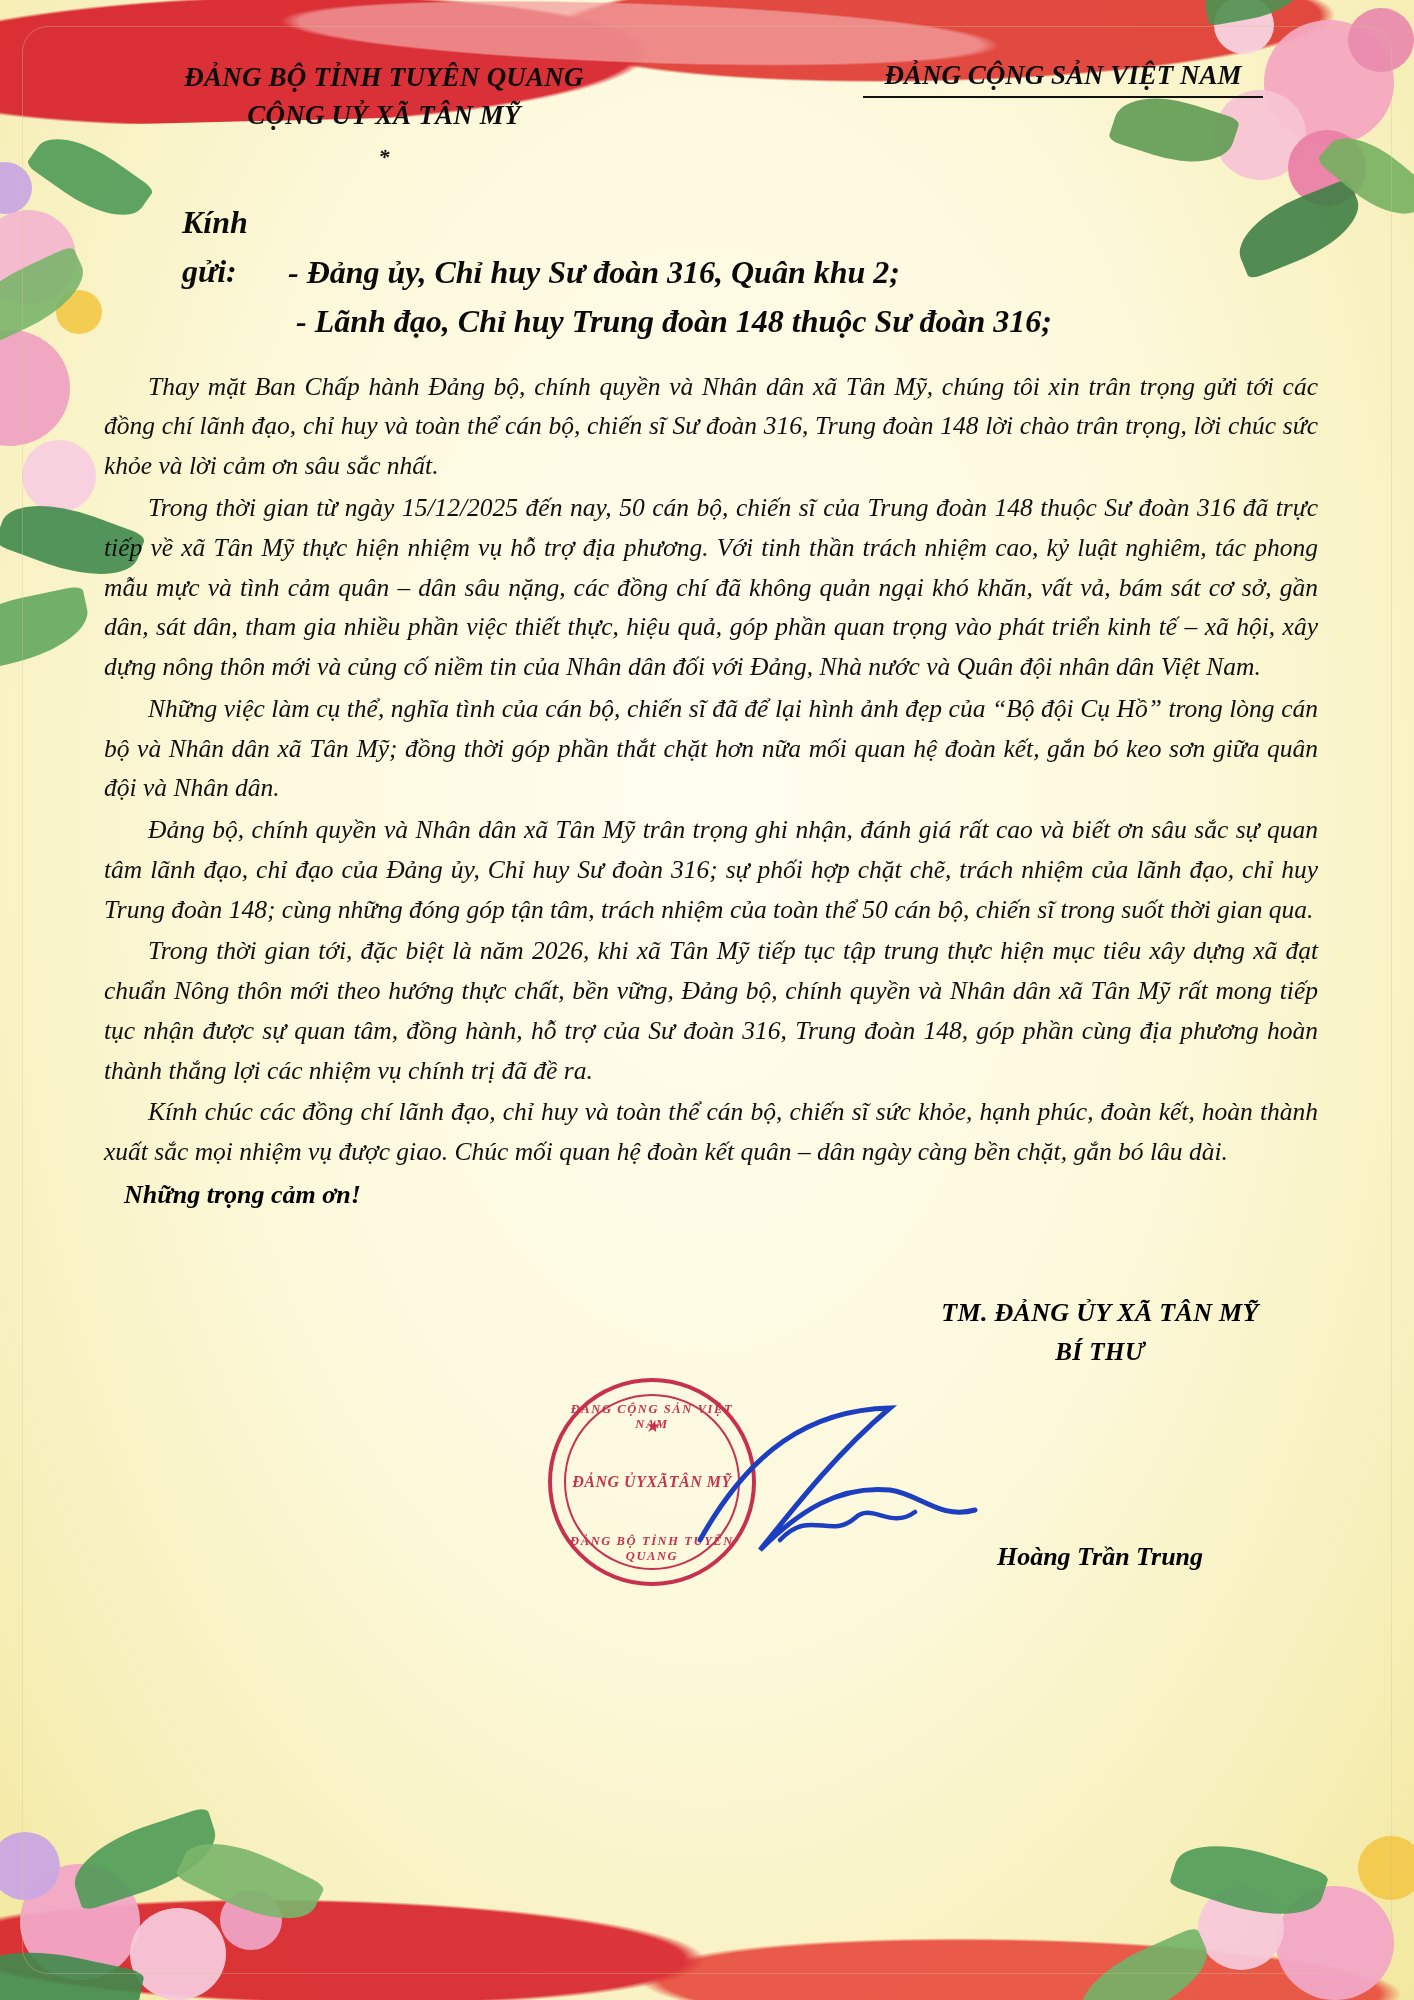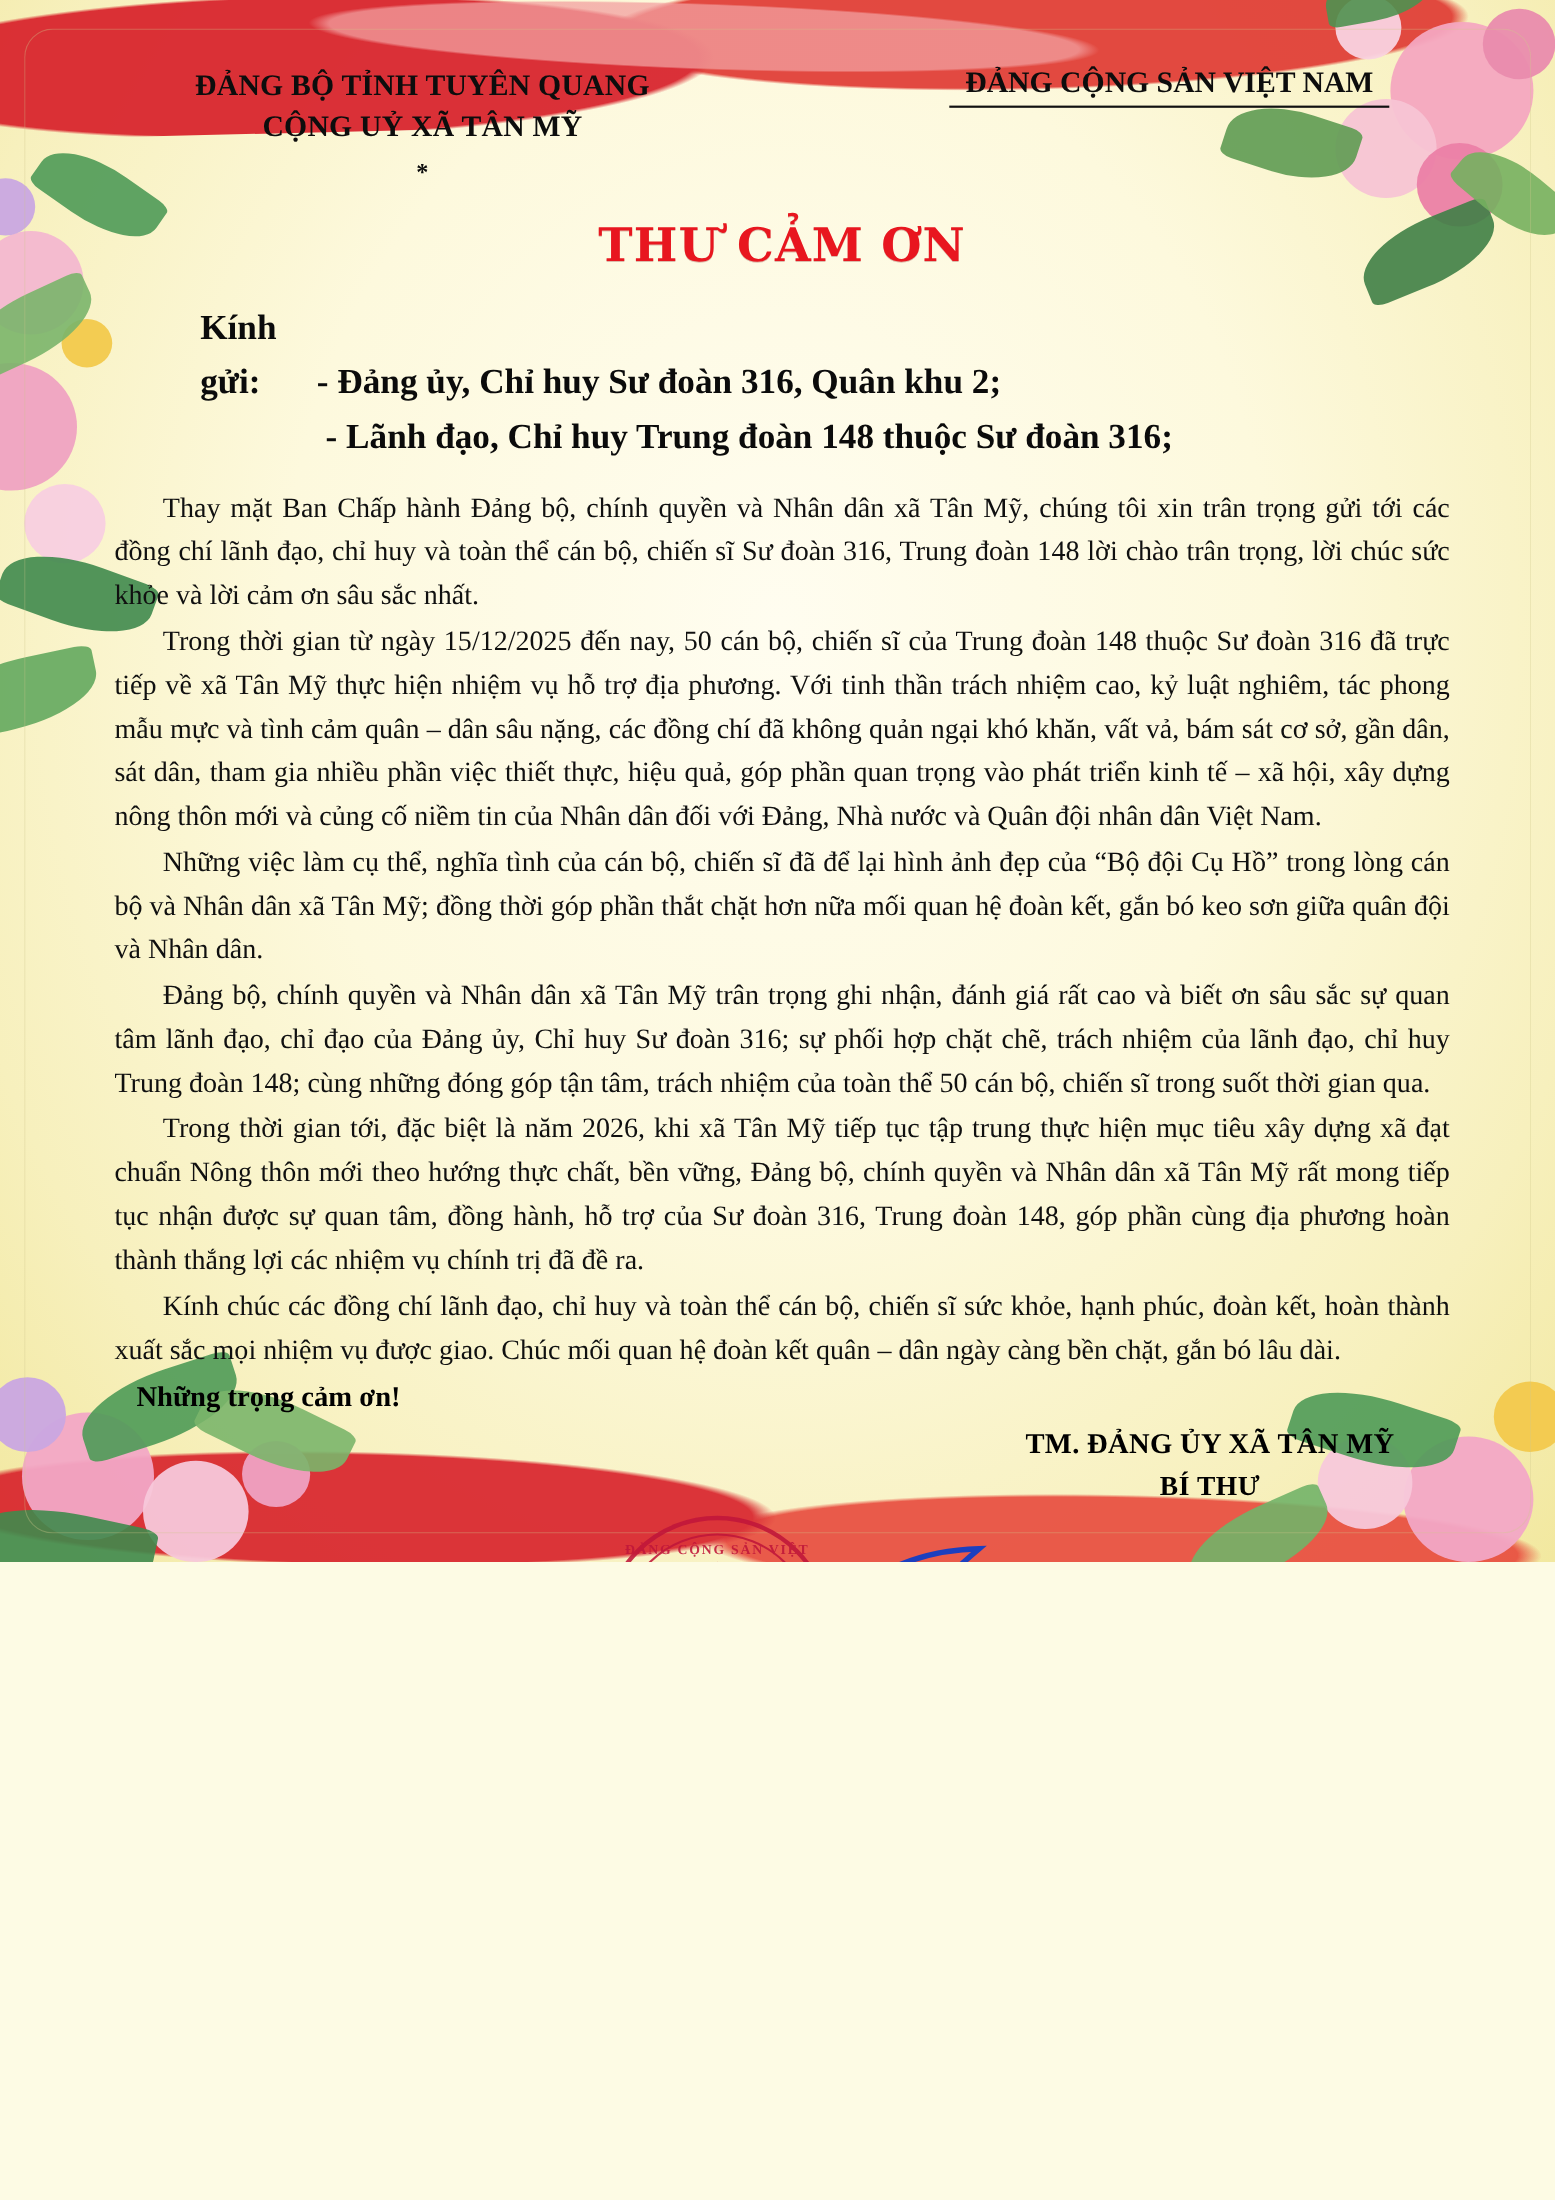--- a/index.html
+++ b/index.html
@@ -10,25 +10,26 @@
     width: 1414px;
     height: 2000px;
     font-family: "Liberation Serif", serif;
     background: #fdfbe4;
     overflow: hidden;
   }
 
   .page {
     position: relative;
     width: 1414px;
-    height: 1420px;
+    height: 2000px;
     box-sizing: border-box;
     background:
       radial-gradient(ellipse at 50% 40%, #fffdf0 0%, #fdf9dd 45%, #f7f0bd 78%, #f2e89f 100%);
     overflow: hidden;
+    font-style: italic;
   }
 
   
   .floral {
     position: absolute;
     pointer-events: none;
   }
   .blob {
     position: absolute;
     border-radius: 50%;
@@ -321,21 +322,20 @@
         <div>ĐẢNG BỘ TỈNH TUYÊN QUANG</div>
         <div>CỘNG UỶ XÃ TÂN MỸ</div>
         <div class="star">*</div>
       </div>
       <div class="party">
         <div>ĐẢNG CỘNG SẢN VIỆT NAM</div>
         <div class="party-underline"></div>
       </div>
     </div>
 
-    <div class="title">THƯ CẢM ƠN</div>
 
     <div class="recipients">
       <div class="line1">
         <span class="kg">Kính gửi:</span><span>- Đảng ủy, Chỉ huy Sư đoàn 316, Quân khu 2;</span>
       </div>
       <div class="ln">
         <span>- Lãnh đạo, Chỉ huy Trung đoàn 148 thuộc Sư đoàn 316;</span>
       </div>
     </div>
 

